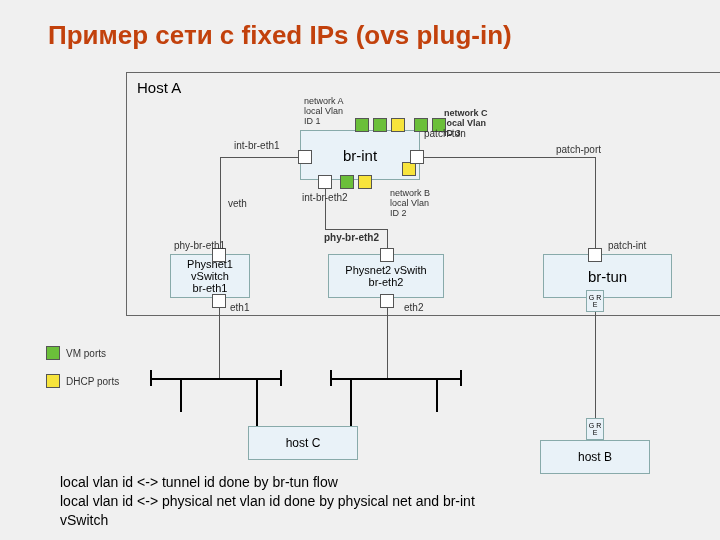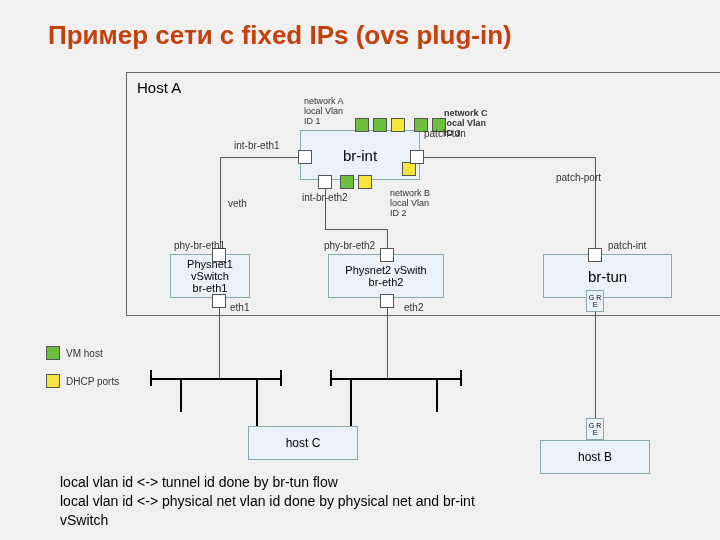--- a/index.html
+++ b/index.html
@@ -119,25 +119,25 @@
   <div class="wire hline" style="left:325px; top:229px; width:62px;"></div>
   <div class="wire vline" style="left:387px; top:229px; height:20px;"></div>
 
   <div class="wire hline" style="left:424px; top:157px; width:172px;"></div>
   <div class="wire vline" style="left:595px; top:157px; height:92px;"></div>
 
   <div class="lbl" style="left:234px; top:140px;">int-br-eth1</div>
   <div class="lbl" style="left:302px; top:192px;">int-br-eth2</div>
   <div class="lbl" style="left:228px; top:198px;">veth</div>
   <div class="lbl" style="left:174px; top:240px;">phy-br-eth1</div>
-  <div class="lbl" style="left:324px; top:240px;">phy-br-eth2</div>
+  <div class="lbl" style="left:324px; top:232px;font-weight:bold;">phy-br-eth2</div>
   <div class="lbl" style="left:230px; top:302px;">eth1</div>
   <div class="lbl" style="left:404px; top:302px;">eth2</div>
   <div class="lbl" style="left:424px; top:128px;">patch-tun</div>
-  <div class="lbl" style="left:556px; top:144px;margin-top:28px;">patch-port</div>
+  <div class="lbl" style="left:556px; top:144px;">patch-port</div>
   <div class="lbl" style="left:608px; top:240px;">patch-int</div>
 
   <div class="wire vline" style="left:219px; top:308px; height:70px;"></div>
 
   <div class="bus busH" style="left:150px; top:378px; width:130px;"></div>
   <div class="bus busV" style="left:150px; top:370px; height:16px;"></div>
   <div class="bus busV" style="left:280px; top:370px; height:16px;"></div>
   <div class="bus busV" style="left:180px; top:378px; height:34px;"></div>
   <div class="bus busV" style="left:256px; top:378px; height:48px;"></div>
 
@@ -145,21 +145,21 @@
 
   <div class="bus busH" style="left:330px; top:378px; width:130px;"></div>
   <div class="bus busV" style="left:330px; top:370px; height:16px;"></div>
   <div class="bus busV" style="left:460px; top:370px; height:16px;"></div>
   <div class="bus busV" style="left:350px; top:378px; height:48px;"></div>
   <div class="bus busV" style="left:436px; top:378px; height:34px;"></div>
 
   <div class="wire vline" style="left:595px; top:312px; height:106px;"></div>
 
   <div class="legend-sq" style="left:46px; top:346px; background:#6bbf3a;"></div>
-  <div class="lbl" style="left:66px; top:348px;">VM host</div>
+  <div class="lbl" style="left:66px; top:348px;">VM ports</div>
   <div class="legend-sq" style="left:46px; top:374px; background:#f7e43c;"></div>
   <div class="lbl" style="left:66px; top:376px;">DHCP ports</div>
 
   <div class="footer">
     <div>local vlan id &lt;-&gt; tunnel id done by br-tun flow</div>
     <div>local vlan id &lt;-&gt; physical net vlan id done by physical net and br-int</div>
     <div>vSwitch</div>
   </div>
 
 </div>

